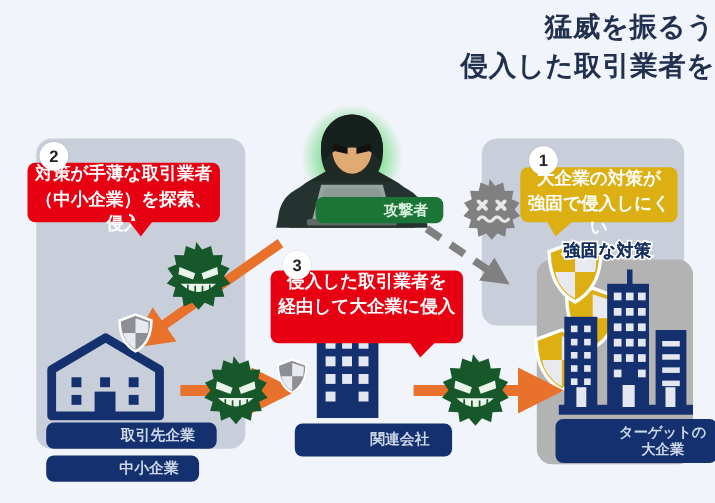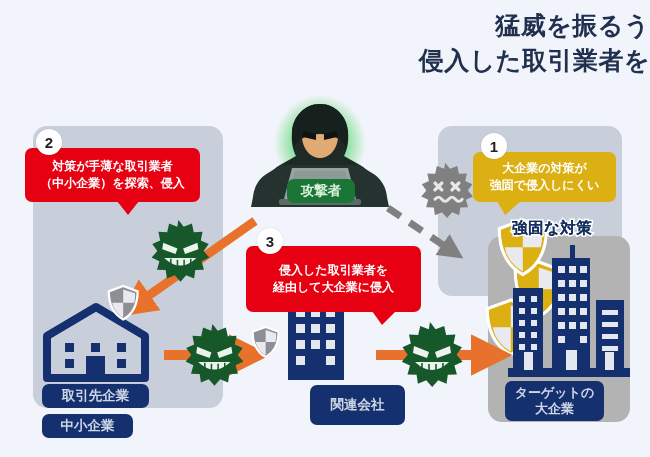--- a/index.html
+++ b/index.html
@@ -23,22 +23,22 @@
   }
 
   
   .panel{position:absolute;border-radius:14px;}
   .panel-left{left:33px;top:126px;width:190px;height:282px;background:#c9cedb;}
   .panel-right-outer{left:438px;top:126px;width:184px;height:170px;background:#c9cedb;}
   .panel-right-inner{left:488px;top:236px;width:142px;height:186px;background:#b3b3b3;}
 
   
   .callout{position:absolute;border-radius:7px;color:#fff;font-weight:bold;
-           font-size:12px;line-height:1.42;text-align:center;
-           display:flex;align-items:center;justify-content:center;}
+           font-size:16px;line-height:1.42;text-align:center;
+           display:flex;justify-content:center;}
   .callout .ctext{padding:0 6px;white-space:pre-line;}
   .callout .tail{position:absolute;width:0;height:0;}
   .num{
     position:absolute;width:26px;height:26px;border-radius:50%;
     background:#fff;color:#222;font-size:15px;font-weight:bold;
     display:flex;align-items:center;justify-content:center;
     box-shadow:0 0 0 1px rgba(0,0,0,.04);
   }
   .callout-2{left:25px;top:148px;width:175px;height:54px;background:#e60012;}
   .callout-2 .tail{left:92px;bottom:-13px;border-left:11px solid transparent;
@@ -52,25 +52,25 @@
 
   .callout-1{left:473px;top:152px;width:143px;height:50px;background:#dcb013;}
   .callout-1 .tail{left:24px;bottom:-13px;border-left:8px solid transparent;
                    border-right:16px solid transparent;border-top:14px solid #dcb013;}
   .num-1{left:481px;top:133px;}
 
   
   .chip{position:absolute;border-radius:7px;color:#ccd6e6;
         font-size:13.5px;font-weight:bold;line-height:1.25;text-align:center;
         display:flex;align-items:center;justify-content:center;
-        background:#14306e;white-space:pre-line;}
+        background:#14306e;white-space:pre-line;padding-left:48px;}
   .chip-attacker{left:287px;top:179px;width:68px;height:24px;background:#1a7536;color:#d9efdd;}
   .chip-partner{left:42px;top:384px;width:107px;height:24px;}
   .chip-sme{left:42px;top:414px;width:91px;height:24px;}
-  .chip-affiliate{left:268px;top:385px;width:95px;height:40px;margin-left:42px;}
+  .chip-affiliate{left:268px;top:385px;width:95px;height:30px;}
   .chip-target{left:505px;top:381px;width:99px;height:40px;font-size:13px;}
 
   
   .strong-label{
     position:absolute;left:512px;top:218px;
     font-size:15.5px;font-weight:bold;color:#16305e;
     -webkit-text-stroke:3px #ffffff;
     paint-order:stroke fill;
     letter-spacing:.5px;
   }

